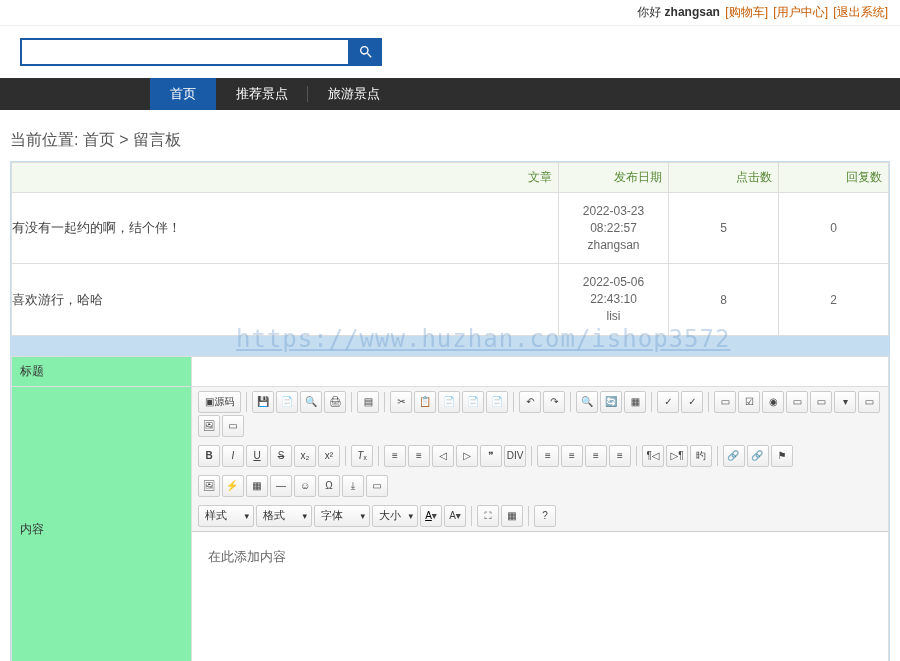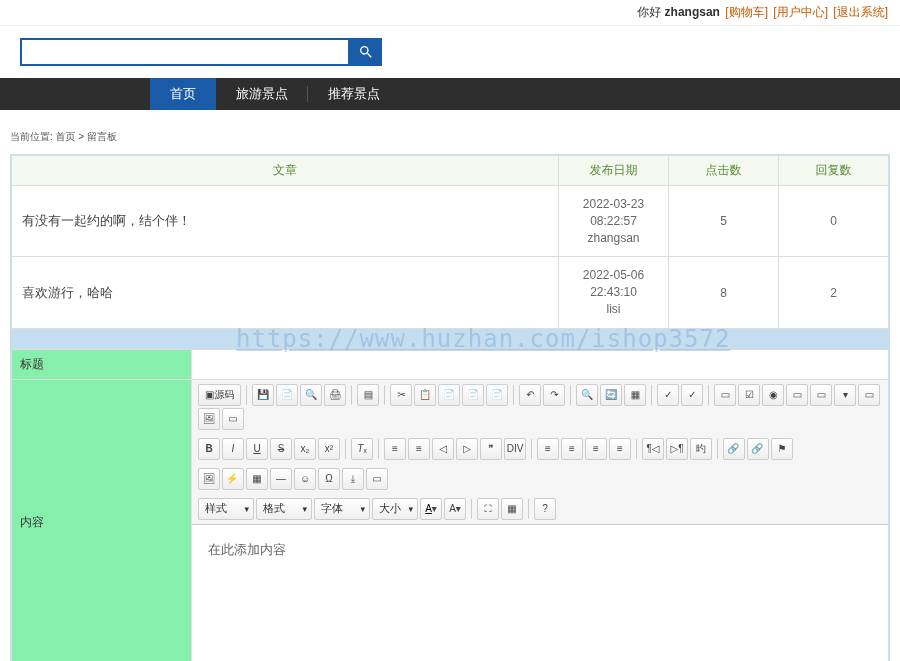--- a/index.html
+++ b/index.html
@@ -16,31 +16,31 @@
 .search-input { width: 330px; height: 28px; border: 2px solid #1a5ba8; padding: 0 6px; outline: none; }
 .search-btn { width: 32px; height: 28px; background: #1a5ba8; border: none; color: #fff; cursor: pointer; display: flex; align-items: center; justify-content: center; }
 .search-btn svg { width: 16px; height: 16px; fill: #fff; }
 
 .navbar { background: #2e2e2e; height: 32px; display: flex; padding-left: 150px; }
 .navbar a { color: #fff; text-decoration: none; padding: 0 20px; line-height: 32px; font-size: 13px; position: relative; }
 .navbar a.active { background: #1a5ba8; }
 .navbar a::after { content: ""; position: absolute; right: 0; top: 8px; bottom: 8px; width: 1px; background: #555; }
 .navbar a.active::after, .navbar a:last-child::after { display: none; }
 
-.breadcrumb { padding: 20px 10px 10px; font-size: 10px; color: #555; }
+.breadcrumb { padding: 20px 10px 10px; font-size: 16px; color: #555; }
 .breadcrumb a { color: #555; text-decoration: none; }
 
 .container { padding: 0 10px; }
 .panel { border: 1px solid #c5ddf0; background: #f8fcff; }
 
 table.board { width: 100%; border-collapse: collapse; background: #fff; }
-table.board th { background: #f4f9ef; color: #5a8a3a; font-weight: normal; padding: 6px; border: 1px solid #ddd; font-size: 12px; }
+table.board th { background: #f4f9ef; color: #5a8a3a; font-weight: normal; padding: 6px; border: 1px solid #ddd; font-size: 12px; text-align: right; }
 table.board td { padding: 10px 8px; border: 1px solid #ddd; font-size: 13px; color: #444; }
 table.board td.center { text-align: center; font-size: 12px; color: #666; }
-table.board td.title-cell { padding-left: 10px; }
+table.board td.title-cell { padding-left: 0; }
 .date-cell { line-height: 1.4; }
 
 .section-header { background: #c5ddf0; color: #c5ddf0; padding: 4px 8px; font-size: 12px; height: 20px; }
 
 table.form-table { width: 100%; border-collapse: collapse; }
 table.form-table td { border: 1px solid #ddd; padding: 6px; vertical-align: middle; background: #86efac; }
 table.form-table td.label { width: 180px; text-align: left; padding-left: 8px; color: #333; font-size: 12px; }
 table.form-table td.field { background: #fff; padding: 0; }
 .title-input { width: 100%; height: 26px; border: none; padding: 0 6px; outline: none; }
 
@@ -73,22 +73,22 @@
     <button class="search-btn">
       <svg viewBox="0 0 24 24">
           <path d="M15.5 14h-.79l-.28-.27a6.5 6.5 0 1 0-.7.7l.27.28v.79l5 4.99L20.49 19l-4.99-5zm-6 0C7 14 5 12 5 9.5S7 5 9.5 5 14 7 14 9.5 12 14 9.5 14z"></path>
         </svg>
     </button>
   </div>
 </div>
 
 <div class="navbar">
   <a href="#" class="active">首页</a>
+  <a href="#">推荐景点</a>
   <a href="#">旅游景点</a>
-  <a href="#">推荐景点</a>
 </div>
 
 <div class="breadcrumb">
   <span>当前位置:</span>
   <a href="#">首页</a>
   <span>&gt;</span>
   <span>留言板</span>
 </div>
 
 <div class="container">

